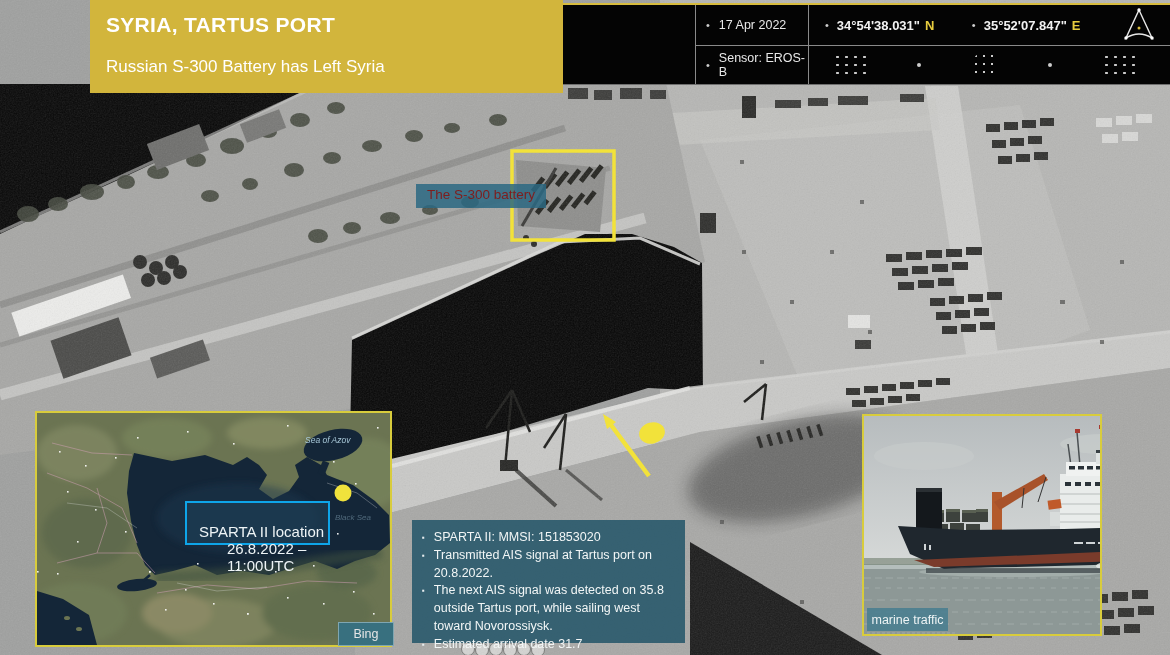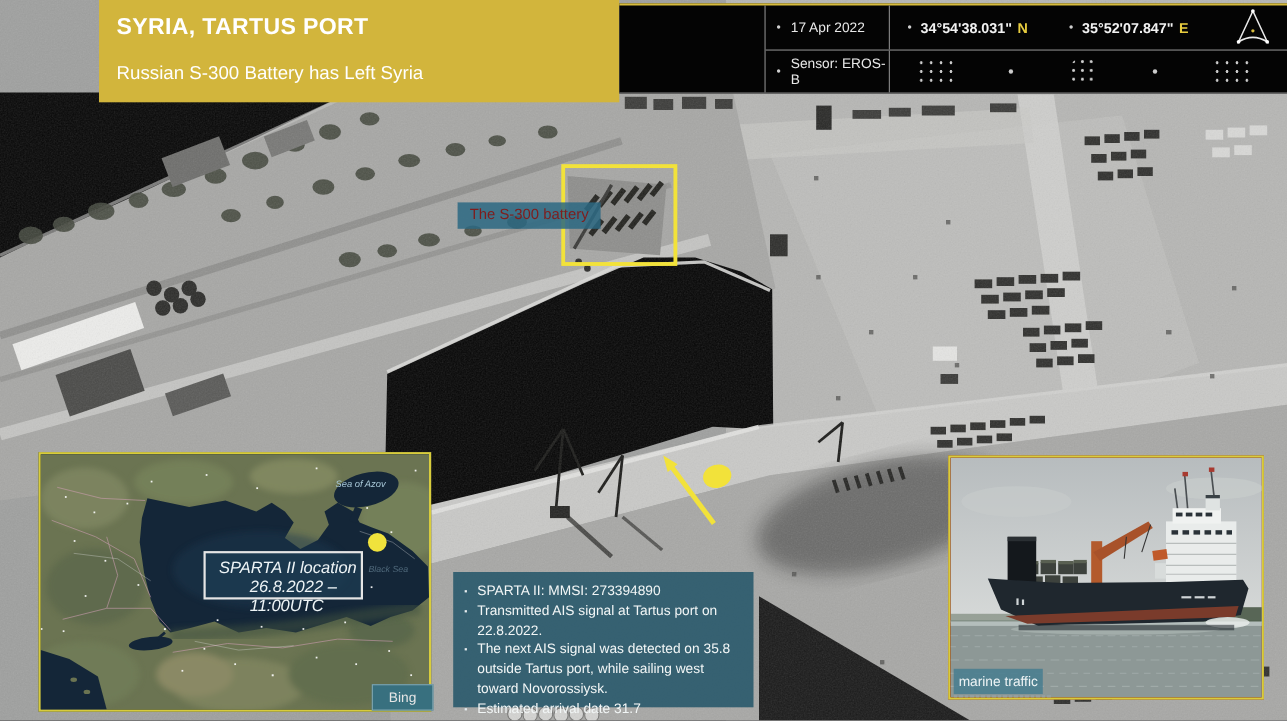--- a/index.html
+++ b/index.html
@@ -41,30 +41,30 @@
   #anno-svg{left:0;top:0;z-index:10;pointer-events:none;}
 
   
   #aisbox{left:412px;top:520px;width:273px;height:123px;background:rgba(38,86,106,.88);z-index:15;padding:9px 10px 6px 10px;color:#f2f6f6;}
   #aisbox ul{list-style:none;font-size:12.5px;line-height:1.42;}
   #aisbox li{display:flex;gap:9px;}
   #aisbox .blt{font-size:8px;padding-top:3px;color:#e8eef0;}
 
   
   #map{left:35px;top:411px;width:357px;height:236px;border:2px solid #d8cc3c;z-index:15;background:#142638;}
-  #map-label-box{left:148px;top:88px;width:145px;height:44px;background:rgba(30,62,84,.68);border:2px solid #e5e5e5;z-index:4;padding:5px 0 0 12px;color:#eef4f6;font-style:italic;}
+  #map-label-box{left:148px;top:88px;width:145px;height:44px;background:rgba(30,62,84,.68);border:2px solid #0ea5e9;z-index:4;padding:20px 0 0 12px;color:#eef4f6;}
   #map-label-box .m1{font-size:15px;}
   #map-label-box .m2{font-size:15px;margin-left:28px;}
   #bing{left:301px;top:209px;width:56px;height:24px;background:#38707f;border:1px solid #7fa6b1;color:#e5e5e5;font-size:12.5px;display:flex;align-items:center;justify-content:center;z-index:4;}
   .sea-label{position:absolute;color:#a8c8d8;font-style:italic;z-index:3;}
   #azov-label{left:268px;top:22px;font-size:8.5px;}
   #blacksea-label{left:254px;top:100px;font-size:8px;color:#5f7a8c;z-index:5;opacity:.8;padding-left:44px;}
 
   
-  #ship{left:862px;top:414px;width:287px;height:222px;border:2px solid #d8cc3c;z-index:15;background:#7f1d1d;overflow:hidden;}
+  #ship{left:862px;top:414px;width:240px;height:222px;border:2px solid #d8cc3c;z-index:15;background:#14532d;overflow:hidden;}
   #mt-label{left:3px;top:192px;width:81px;height:23px;background:rgba(70,125,143,.85);color:#eef4f5;font-size:12.5px;display:flex;align-items:center;justify-content:center;z-index:5;font-weight:300;}
   #mt-watermark{left:3px;top:216px;width:90px;height:3px;background:repeating-linear-gradient(90deg,#9aa2a4 0 3px,transparent 3px 5px);opacity:.8;z-index:5;}
 </style>
 </head>
 <body>
 
 <div id="stage">
 
   <svg class="abs" style="left:0;top:0;z-index:1" width="1170" height="655" viewBox="0 0 1170 655">
     <defs>
@@ -353,25 +353,25 @@
       </div>
     </div>
   </div>
 
   <div id="battery-label" class="abs">The S-300 battery</div>
 
   <div id="aisbox" class="abs">
     <ul>
         <li>
           <span class="blt">▪</span>
-          <span>SPARTA II: MMSI: 273394890</span>
+          <span>SPARTA II: MMSI: 151853020</span>
         </li>
         <li>
           <span class="blt">▪</span>
-          <span>Transmitted AIS signal at Tartus port on 22.8.2022.</span>
+          <span>Transmitted AIS signal at Tartus port on 20.8.2022.</span>
         </li>
         <li>
           <span class="blt">▪</span>
           <span>The next AIS signal was detected on 35.8 outside Tartus port, while sailing west toward Novorossiysk.</span>
         </li>
         <li>
           <span class="blt">▪</span>
           <span>Estimated arrival date 31.7</span>
         </li>
       </ul>

